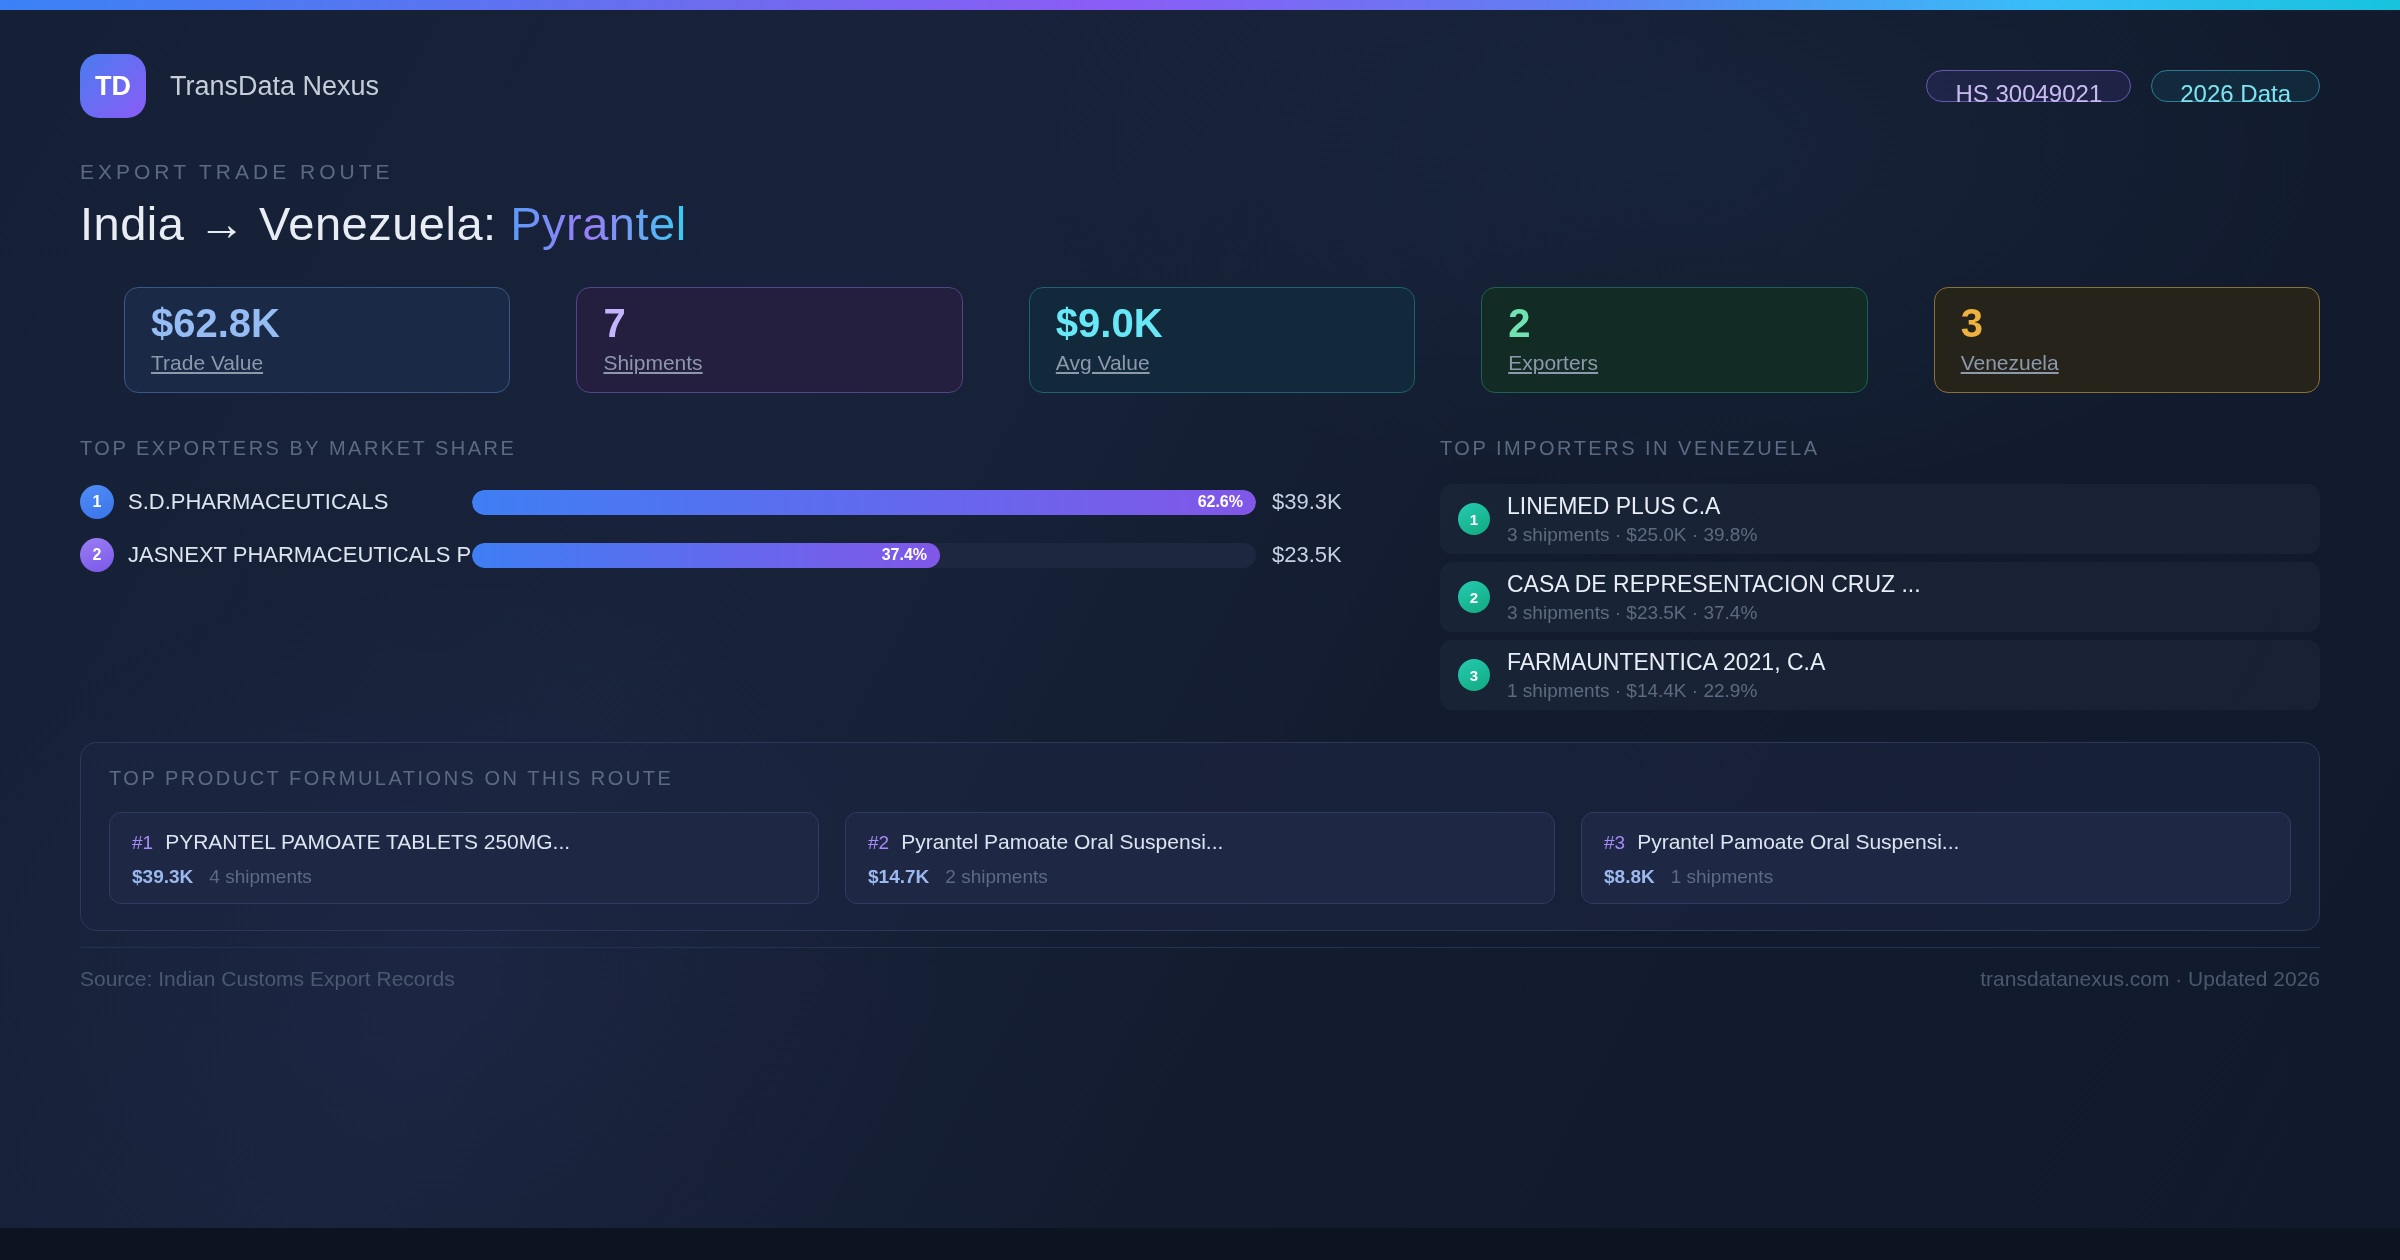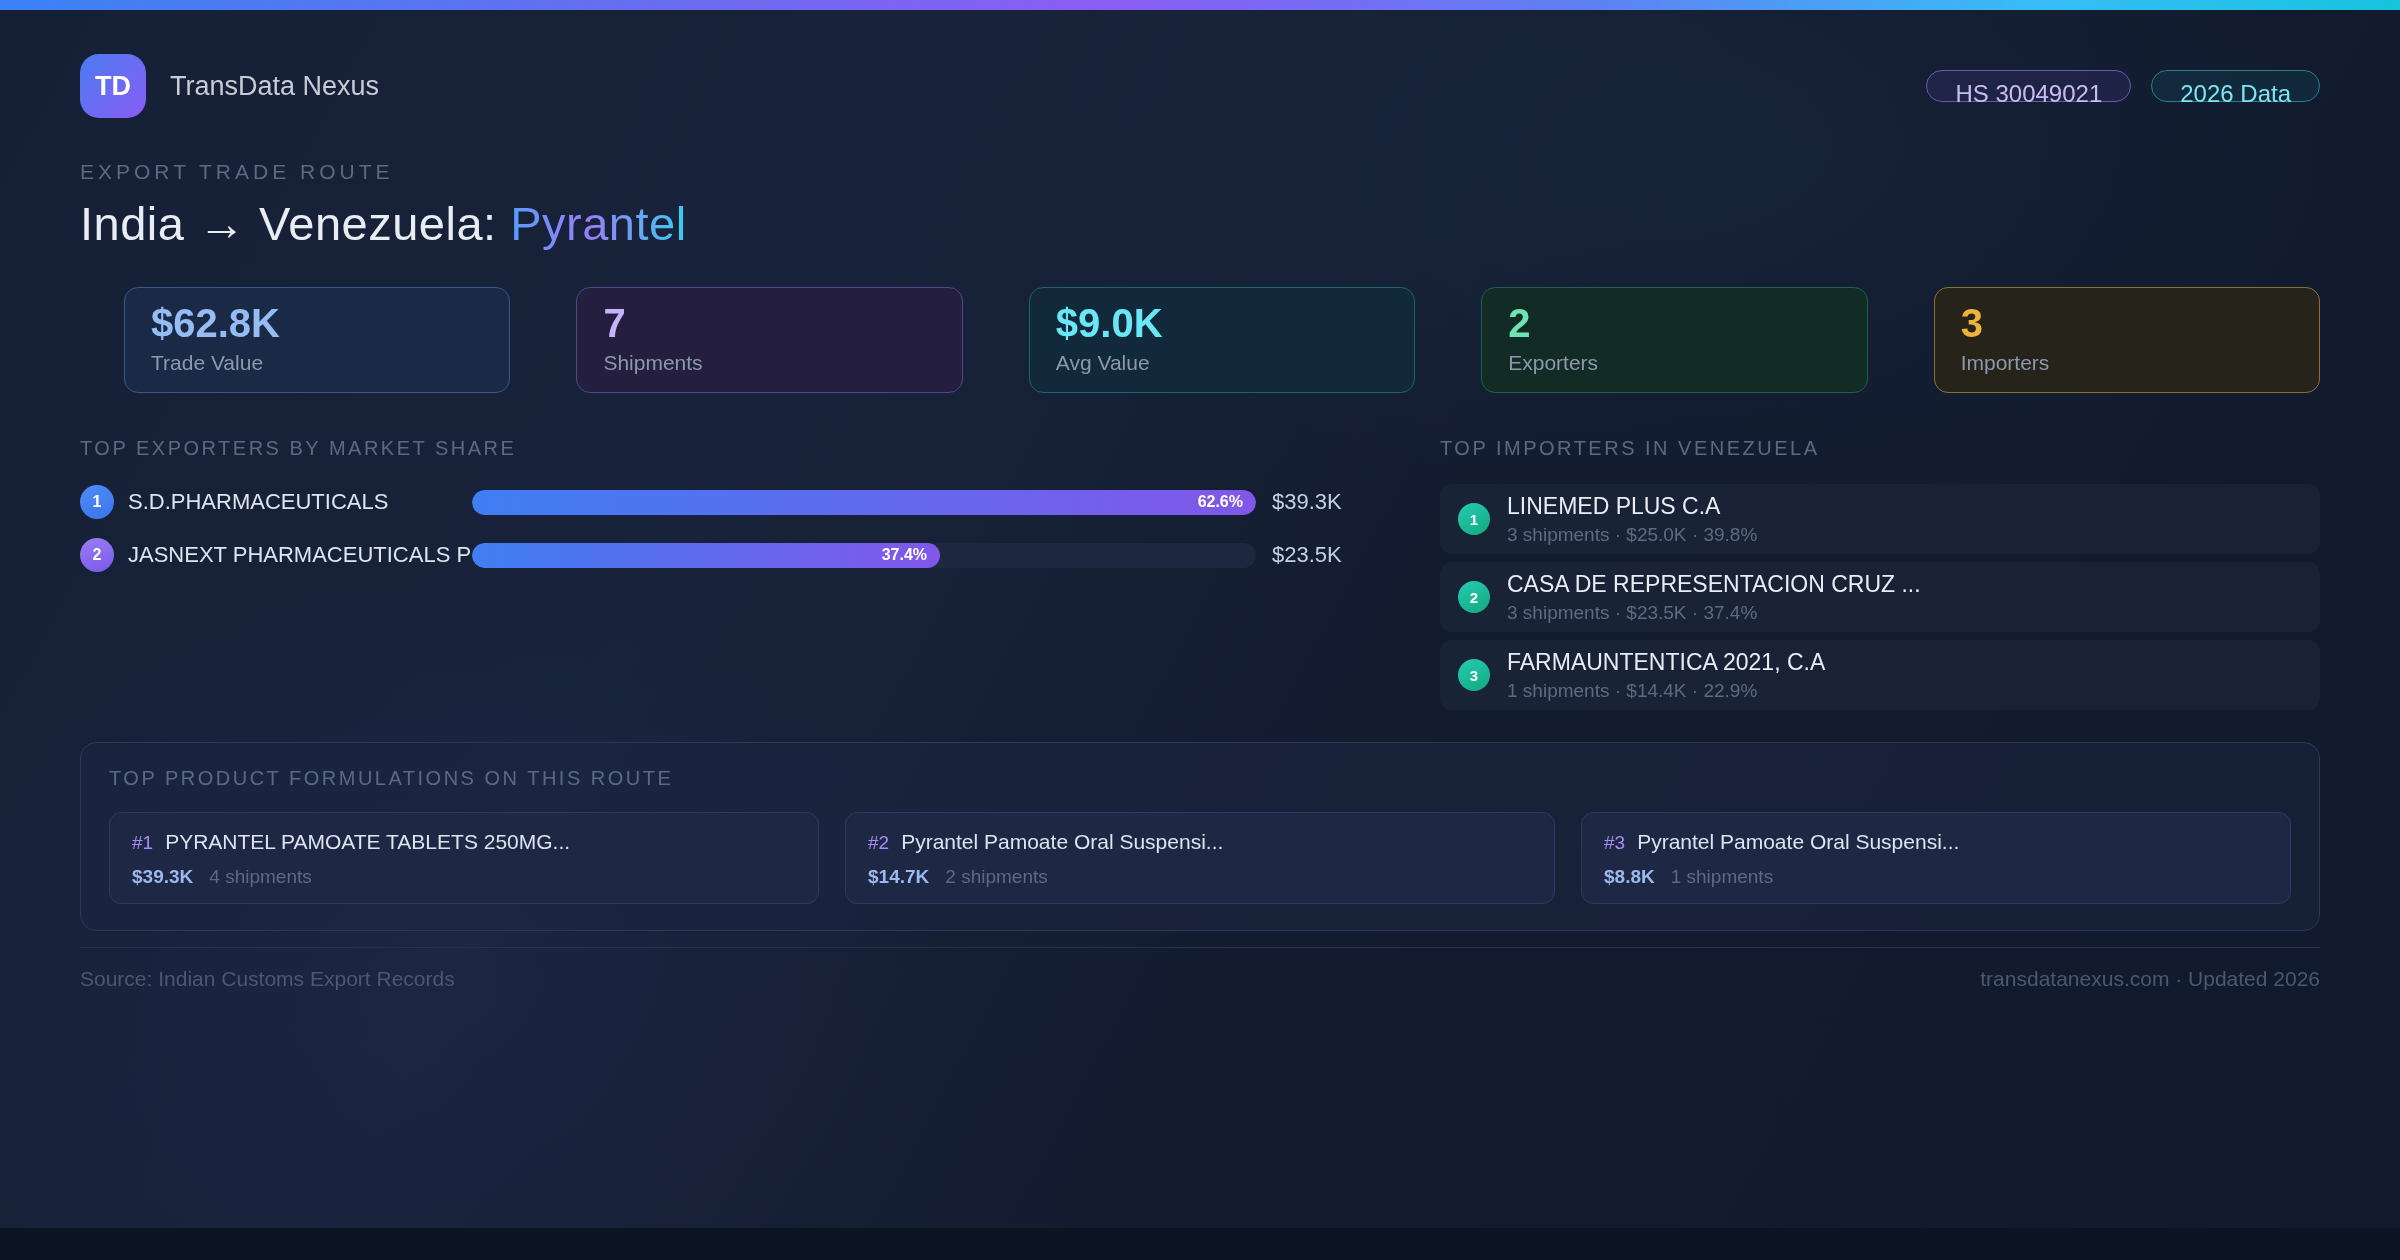--- a/index.html
+++ b/index.html
@@ -47,21 +47,21 @@
     -webkit-background-clip:text;background-clip:text;color:transparent;
   }
 
   
   .stats-row{margin-top:36px;display:flex;gap:22px;}
   .stat{
     flex:1;height:106px;border-radius:14px;border:1.5px solid;
     box-sizing:border-box;padding:13px 26px 0;margin-left:44px;
   }
   .stat .v{font-size:40px;font-weight:600;}
-  .stat .l{font-size:21px;color:#8c99ad;margin-top:5px;}
+  .stat .l{font-size:21px;color:#8c99ad;margin-top:5px;text-decoration:underline;}
   .st-blue  {background:#1a2a46;border-color:#365988;}  .st-blue .v{color:#96bcf4;}
   .st-purple{background:#241f3e;border-color:#54448a;}  .st-purple .v{color:#c3b4fc;}
   .st-cyan  {background:#11293a;border-color:#1d6270;}  .st-cyan .v{color:#68e7f7;}
   .st-green {background:#122b25;border-color:#1f6150;}  .st-green .v{color:#6fe3b2;}
   .st-amber {background:#26231b;border-color:#8a7136;}  .st-amber .v{color:#f0b23f;}
 
   
   .columns{margin-top:44px;display:flex;gap:76px;min-height:268px;align-items:flex-start;}
   .col-left{flex:1;}
   .col-right{width:880px;}
@@ -154,21 +154,21 @@
       <div class="stat st-cyan">
         <div class="v">$9.0K</div>
         <div class="l">Avg Value</div>
       </div>
       <div class="stat st-green">
         <div class="v">2</div>
         <div class="l">Exporters</div>
       </div>
       <div class="stat st-amber">
         <div class="v">3</div>
-        <div class="l">Importers</div>
+        <div class="l">Venezuela</div>
       </div>
     </div>
 
     <div class="columns">
 
       <div class="col-left">
         <div class="sec-head">TOP EXPORTERS BY MARKET SHARE</div>
 
         <div class="exp-row first">
           <div class="rank-badge rb-blue">1</div>

